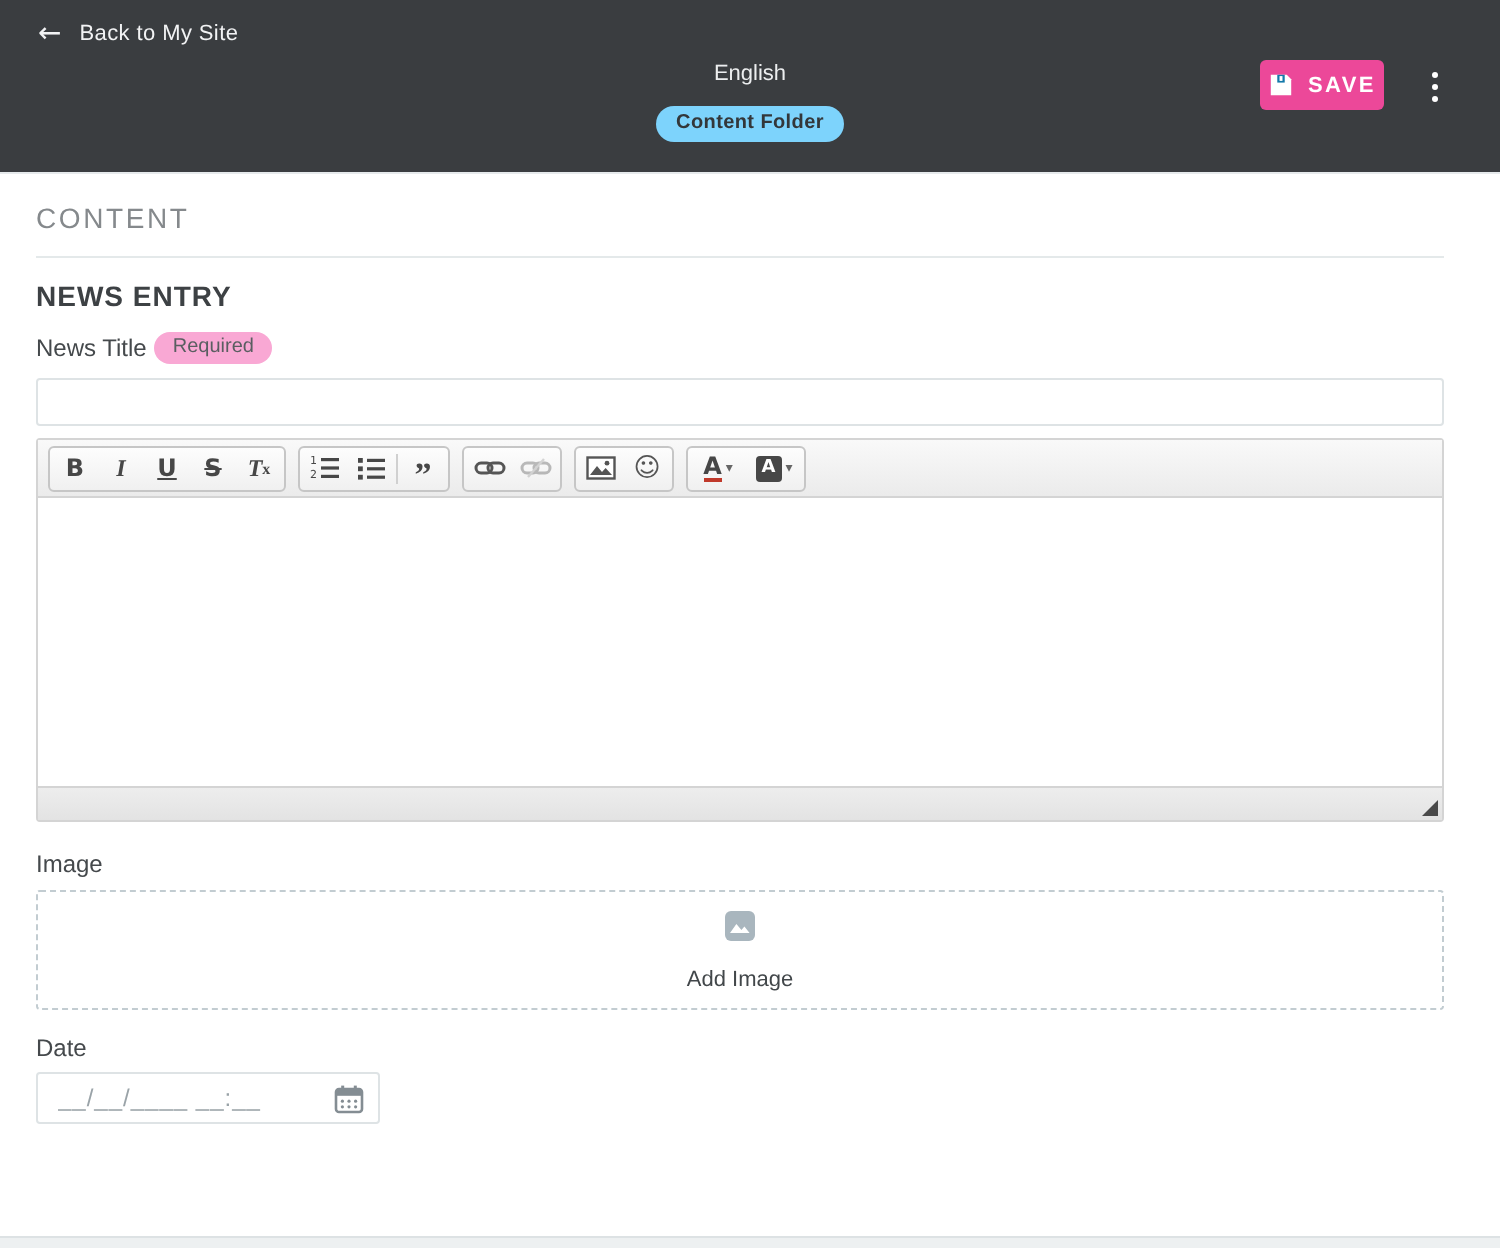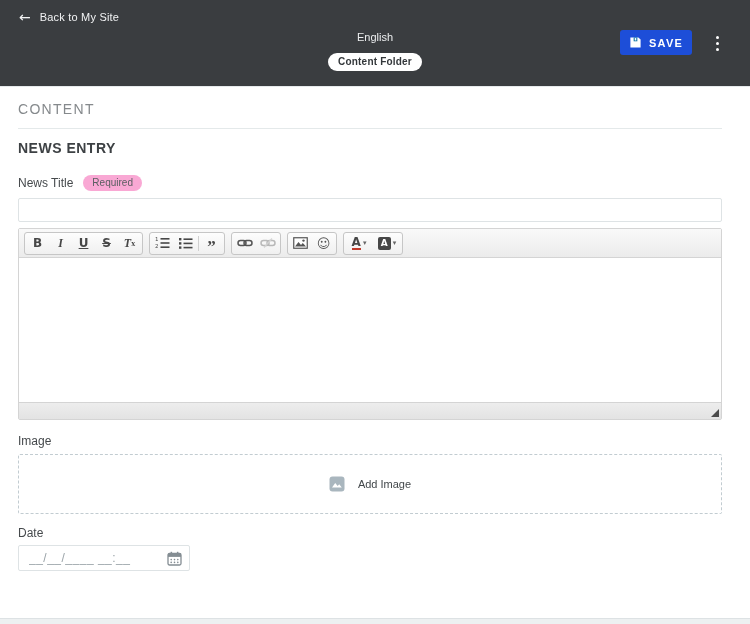--- a/index.html
+++ b/index.html
@@ -9,37 +9,37 @@
 
   
   .header { position:relative; height:87px; background:#3a3d40; padding:10px 16px 0 16px;
     border-bottom:1px solid #e6eaec; }
   .back-row { display:flex; align-items:center; gap:9px; margin-left:3px; cursor:pointer; }
   .back-arrow { color:#f2f3f4; font-size:14px; line-height:14px; font-family:"DejaVu Sans",sans-serif; }
   .back-label { color:#f2f3f4; font-size:11px; letter-spacing:.2px; }
   .page-title { color:#f0f1f2; font-size:23px; font-weight:400; letter-spacing:.4px; margin-top:3px; }
   .meta-row { display:flex; align-items:center; gap:10px; margin-top:7px;flex-direction:column; }
   .lang-label { color:#eceeef; font-size:11px; }
-  .folder-badge { background:#ffffff; color:#33373a; font-size:10px; font-weight:bold;
+  .folder-badge { background:#7dd3fc; color:#33373a; font-size:10px; font-weight:bold;
     padding:3px 10px 4px 10px; border-radius:11px; letter-spacing:.2px; }
-  .save-btn { position:absolute; top:30px; right:58px; width:72px; height:25px;
-    background:#1d4ed8; border:none; border-radius:3px; display:flex; align-items:center;
+  .save-btn { position:absolute; top:30px; right:58px; width:62px; height:25px;
+    background:#ec4899; border:none; border-radius:3px; display:flex; align-items:center;
     justify-content:center; gap:7px; cursor:pointer; }
   .save-label { color:#fff; font-size:11px; font-weight:bold; letter-spacing:1.2px; }
   .kebab { position:absolute; top:34px; right:29px; display:flex; flex-direction:column;
     gap:3px; padding:2px; cursor:pointer; }
   .kebab span { width:3px; height:3px; background:#fff; border-radius:50%; }
 
   
   .page-body { padding:0 28px 0 18px; }
   .section-heading { margin-top:14px; font-size:14px; color:#85898c; letter-spacing:1.3px; }
   .section-divider { margin-top:11px; height:1px; background:#e4e9ea; }
   .entity-heading { margin-top:11px; font-size:14px; color:#3d4144; letter-spacing:.5px; font-weight:bold; }
 
-  .field-label-row { display:flex; align-items:center; gap:10px; margin-top:19px; }
+  .field-label-row { display:flex; align-items:center; gap:4px; margin-top:10px; }
   .field-label { font-size:12px; color:#45494c; }
   .required-badge { background:#f9a8d4; color:#5a5e61; font-size:10px; padding:2px 9px 3px 9px;
     border-radius:9px; }
   .text-input { display:block; width:100%; height:24px; margin-top:7px; border:1px solid #dee3e5;
     border-radius:2px; background:#fff; font-size:12px; color:#33373a; padding:0 8px; outline:none; }
 
   .desc-label { margin-top:17px; }
 
   
   .editor { margin-top:6px; border:1px solid #d4d4d4; border-radius:2px; background:#fff; }
@@ -68,21 +68,21 @@
   .dd-arrow { font-size:7px; color:#666; }
   .editor-content { height:144px; background:#fff; cursor:text; }
   .editor-statusbar { position:relative; height:17px; background:linear-gradient(#ededed,#e3e3e3);
     border-top:1px solid #d4d4d4; }
   .resize-grip { position:absolute; right:2px; bottom:2px; width:0; height:0;
     border-bottom:8px solid #4a4a4a; border-left:8px solid transparent; cursor:nwse-resize; }
 
   
   .image-label { margin-top:14px; }
   .image-drop { margin-top:6px; height:60px; border:1px dashed #c2ccd1; border-radius:2px;
-    display:flex; flex-direction:row; align-items:center; justify-content:center; gap:13px;
+    display:flex; flex-direction:column; align-items:center; justify-content:center; gap:13px;
     cursor:pointer; }
   .add-image-label { font-size:11px; color:#42474a; }
 
   
   .date-label { margin-top:12px; }
   .date-wrap { position:relative; margin-top:5px; width:172px; }
   .date-input { width:172px; height:26px; border:1px solid #dee3e5; border-radius:2px;
     font-size:12px; color:#6e777c; padding:0 30px 0 10px; outline:none; letter-spacing:.5px; }
   .date-input::placeholder { color:#9aa3a8; }
   .cal-btn { position:absolute; right:8px; top:6px; width:15px; height:15px; cursor:pointer;

